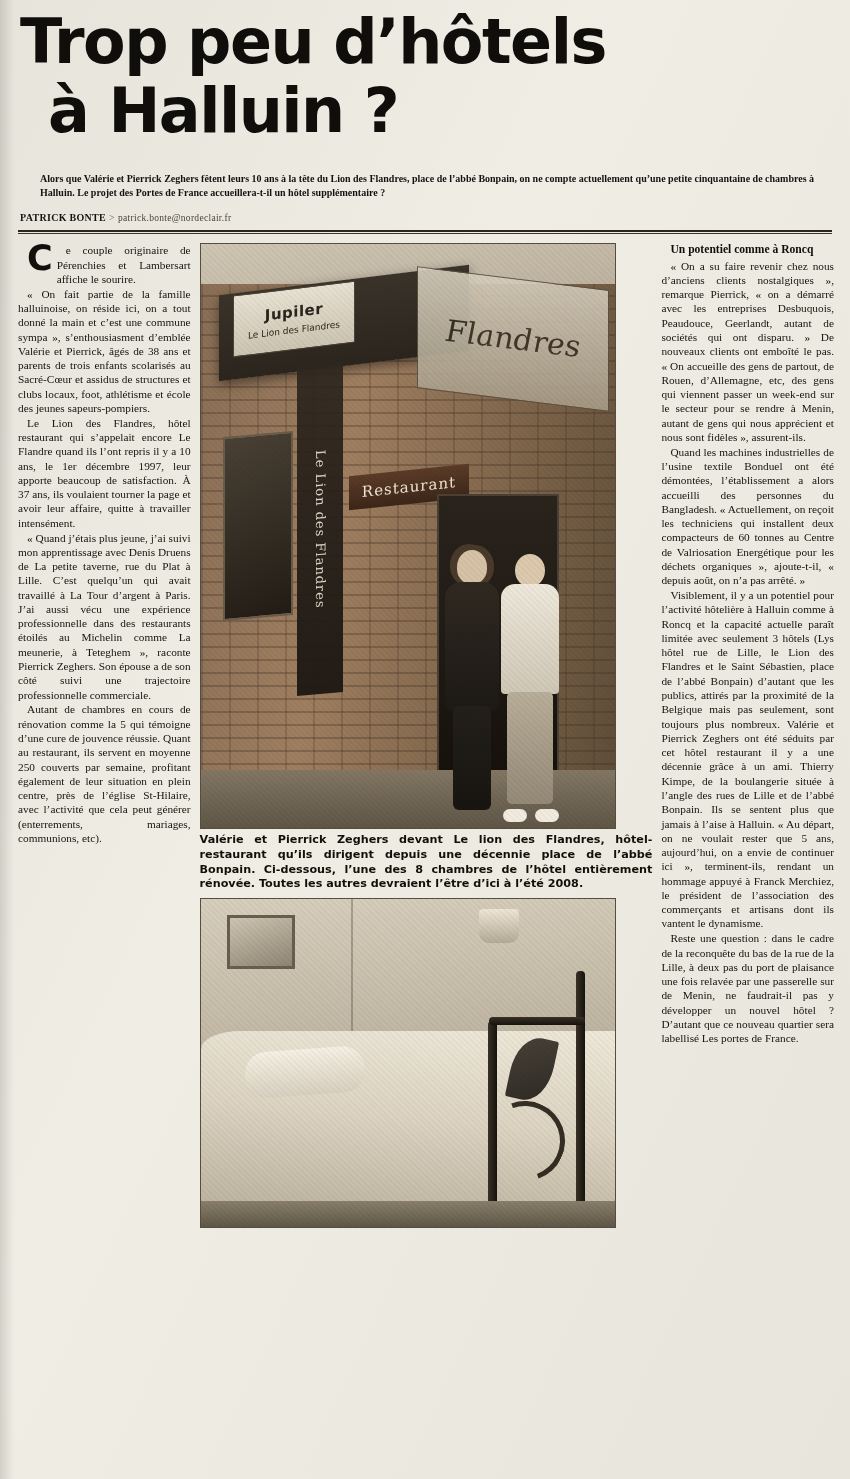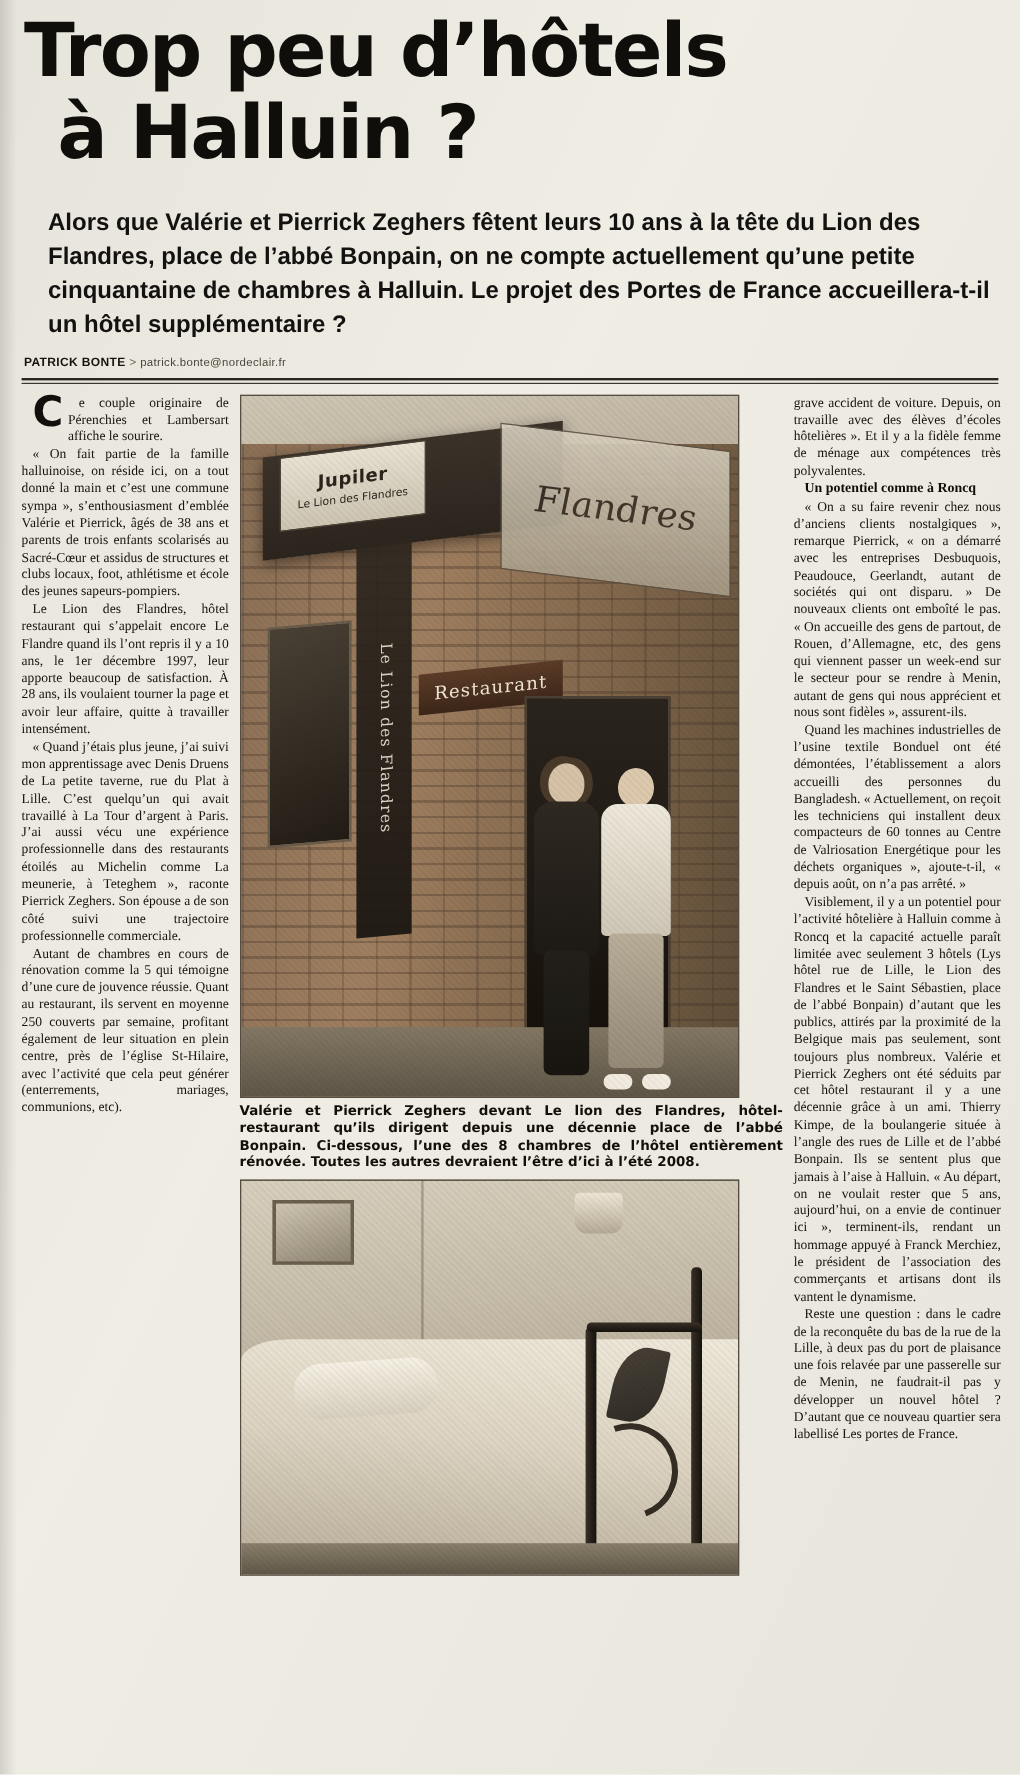--- a/index.html
+++ b/index.html
@@ -29,31 +29,31 @@
     letter-spacing: -1.5px;
     color: #100e0b;
     margin: 2px 0 0 2px;
   }
   .headline .line2 {
     display: block;
     margin-left: 28px;
     margin-top: 8px;
   }
   .standfirst {
-    font-family: Liberation Sans, sans-serif;
-    font-weight: bold;
-    font-size: 20px;
+    font-family: Liberation Serif, serif;
+    font-weight: bold;
+    font-size: 10px;
     line-height: 1.42;
     margin: 30px 0 0 22px;
     width: 800px;
     color: #141210;
   }
   .byline {
     margin: 12px 0 0 2px;
-    font-family: Liberation Sans, sans-serif;
+    font-family: Liberation Serif, serif;
     font-size: 10px;
     letter-spacing: 0.3px;
     color: #2a2622;
   }
   .byline .author {
     font-weight: bold;
     color: #17140f;
   }
   .byline .sep {
     margin: 0 3px;
@@ -347,21 +347,21 @@
   </div>
 
   <div class="rule"></div>
   <div class="rule thin"></div>
 
   <div class="columns">
 
     <div class="col">
       <p class="dropcap-p"><span class="dropcap">C</span><span>e couple originaire de Pérenchies et Lambersart affiche le sourire.</span></p>
       <p>« On fait partie de la famille halluinoise, on réside ici, on a tout donné la main et c’est une commune sympa », s’enthousiasment d’emblée Valérie et Pierrick, âgés de 38 ans et parents de trois enfants scolarisés au Sacré-Cœur et assidus de structures et clubs locaux, foot, athlétisme et école des jeunes sapeurs-pompiers.</p>
-      <p>Le Lion des Flandres, hôtel restaurant qui s’appelait encore Le Flandre quand ils l’ont repris il y a 10 ans, le 1er décembre 1997, leur apporte beaucoup de satisfaction. À 28 ans, ils voulaient tourner la page et avoir leur affaire, quitte à travailler intensément.</p>
+      <p>Le Lion des Flandres, hôtel restaurant qui s’appelait encore Le Flandre quand ils l’ont repris il y a 10 ans, le 1er décembre 1997, leur apporte beaucoup de satisfaction. À 37 ans, ils voulaient tourner la page et avoir leur affaire, quitte à travailler intensément.</p>
       <p>« Quand j’étais plus jeune, j’ai suivi mon apprentissage avec Denis Druens de La petite taverne, rue du Plat à Lille. C’est quelqu’un qui avait travaillé à La Tour d’argent à Paris. J’ai aussi vécu une expérience professionnelle dans des restaurants étoilés au Michelin comme La meunerie, à Teteghem », raconte Pierrick Zeghers. Son épouse a de son côté suivi une trajectoire professionnelle commerciale.</p>
       <p>Autant de chambres en cours de rénovation comme la 5 qui témoigne d’une cure de jouvence réussie. Quant au restaurant, ils servent en moyenne 250 couverts par semaine, profitant également de leur situation en plein centre, près de l’église St-Hilaire, avec l’activité que cela peut générer (enterrements, mariages, communions, etc).</p>
     </div>
 
     <div class="col center">
 
       <div class="photo photo-top">
         <div class="ph1-sky"></div>
         <div class="ph1-building"></div>
         <div class="ph1-awning"></div>
@@ -405,21 +405,20 @@
           <div class="ph2-leaf"></div>
           <div class="ph2-scroll"></div>
         </div>
         <div class="ph2-floor"></div>
         <div class="ph2-grain"></div>
       </div>
 
     </div>
 
     <div class="col">
-      <p class="noindent">grave accident de voiture. Depuis, on travaille avec des élèves d’écoles hôtelières ». Et il y a la fidèle femme de ménage aux compétences très polyvalentes.</p>
       <p class="subhead">Un potentiel comme à Roncq</p>
       <p>« On a su faire revenir chez nous d’anciens clients nostalgiques », remarque Pierrick, « on a démarré avec les entreprises Desbuquois, Peaudouce, Geerlandt, autant de sociétés qui ont disparu. » De nouveaux clients ont emboîté le pas. « On accueille des gens de partout, de Rouen, d’Allemagne, etc, des gens qui viennent passer un week-end sur le secteur pour se rendre à Menin, autant de gens qui nous apprécient et nous sont fidèles », assurent-ils.</p>
       <p>Quand les machines industrielles de l’usine textile Bonduel ont été démontées, l’établissement a alors accueilli des personnes du Bangladesh. « Actuellement, on reçoit les techniciens qui installent deux compacteurs de 60 tonnes au Centre de Valriosation Energétique pour les déchets organiques », ajoute-t-il, « depuis août, on n’a pas arrêté. »</p>
       <p>Visiblement, il y a un potentiel pour l’activité hôtelière à Halluin comme à Roncq et la capacité actuelle paraît limitée avec seulement 3 hôtels (Lys hôtel rue de Lille, le Lion des Flandres et le Saint Sébastien, place de l’abbé Bonpain) d’autant que les publics, attirés par la proximité de la Belgique mais pas seulement, sont toujours plus nombreux. Valérie et Pierrick Zeghers ont été séduits par cet hôtel restaurant il y a une décennie grâce à un ami. Thierry Kimpe, de la boulangerie située à l’angle des rues de Lille et de l’abbé Bonpain. Ils se sentent plus que jamais à l’aise à Halluin. « Au départ, on ne voulait rester que 5 ans, aujourd’hui, on a envie de continuer ici », terminent-ils, rendant un hommage appuyé à Franck Merchiez, le président de l’association des commerçants et artisans dont ils vantent le dynamisme.</p>
       <p>Reste une question : dans le cadre de la reconquête du bas de la rue de la Lille, à deux pas du port de plaisance une fois relavée par une passerelle sur de Menin, ne faudrait-il pas y développer un nouvel hôtel ? D’autant que ce nouveau quartier sera labellisé Les portes de France.</p>
     </div>
 
   </div>
 </div>
 

